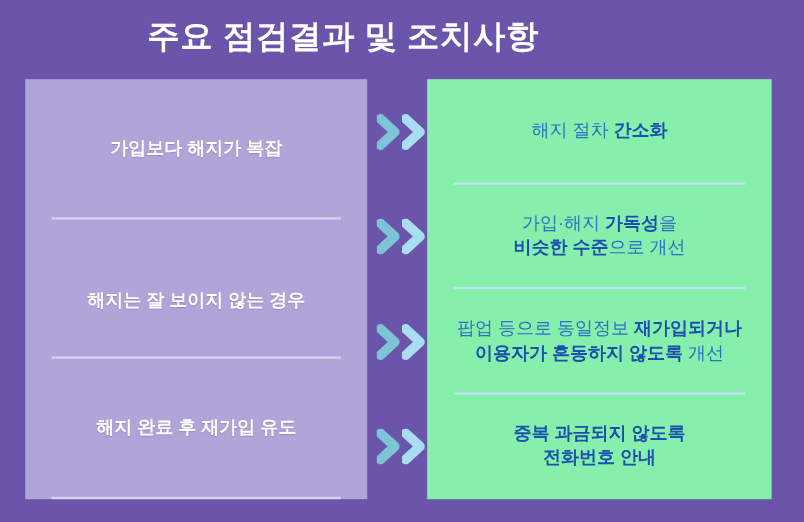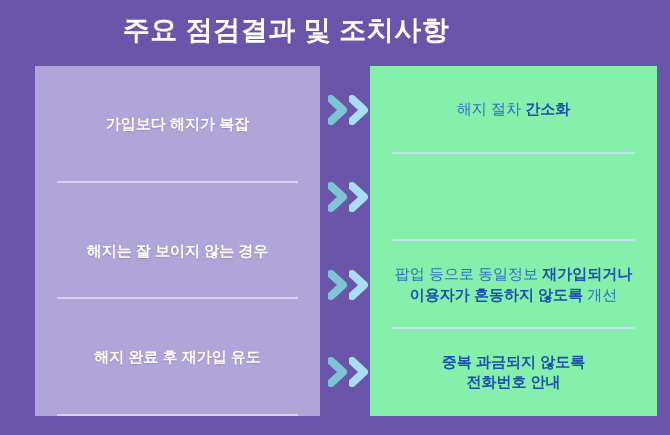--- a/index.html
+++ b/index.html
@@ -34,21 +34,20 @@
     white-space: nowrap;
   }
 
   
   .board {
     position: absolute;
     left: 0;
     top: 60px;
     width: 644px;
     height: 375px;
-    margin-left: 14px;
   }
 
   .panel {
     position: absolute;
     top: 6px;
     height: 350px;
     box-sizing: border-box;
     display: flex;
     flex-direction: column;
   }
@@ -199,20 +198,21 @@
         </span>
       </div>
     </div>
 
   <div class="panel panel-right">
       <div class="row">
         <div class="row-text"><span class="reg">해지 절차 </span><b>간소화</b></div>
         <div class="divider"></div>
       </div>
       <div class="row">
+        <div class="row-text"><span class="reg">가입·해지 </span><b>가독성</b><span class="reg">을</span><br><b>비슷한 수준</b><span class="reg">으로 개선</span></div>
         <div class="divider"></div>
       </div>
       <div class="row">
         <div class="row-text"><span class="reg">팝업 등으로 동일정보 </span><b>재가입되거나</b><br><b>이용자가 혼동하지 않도록</b><span class="reg"> 개선</span></div>
         <div class="divider"></div>
       </div>
       <div class="row last">
         <div class="row-text"><b>중복 과금되지 않도록</b><br><b>전화번호 안내</b></div>
       </div>
     </div>

